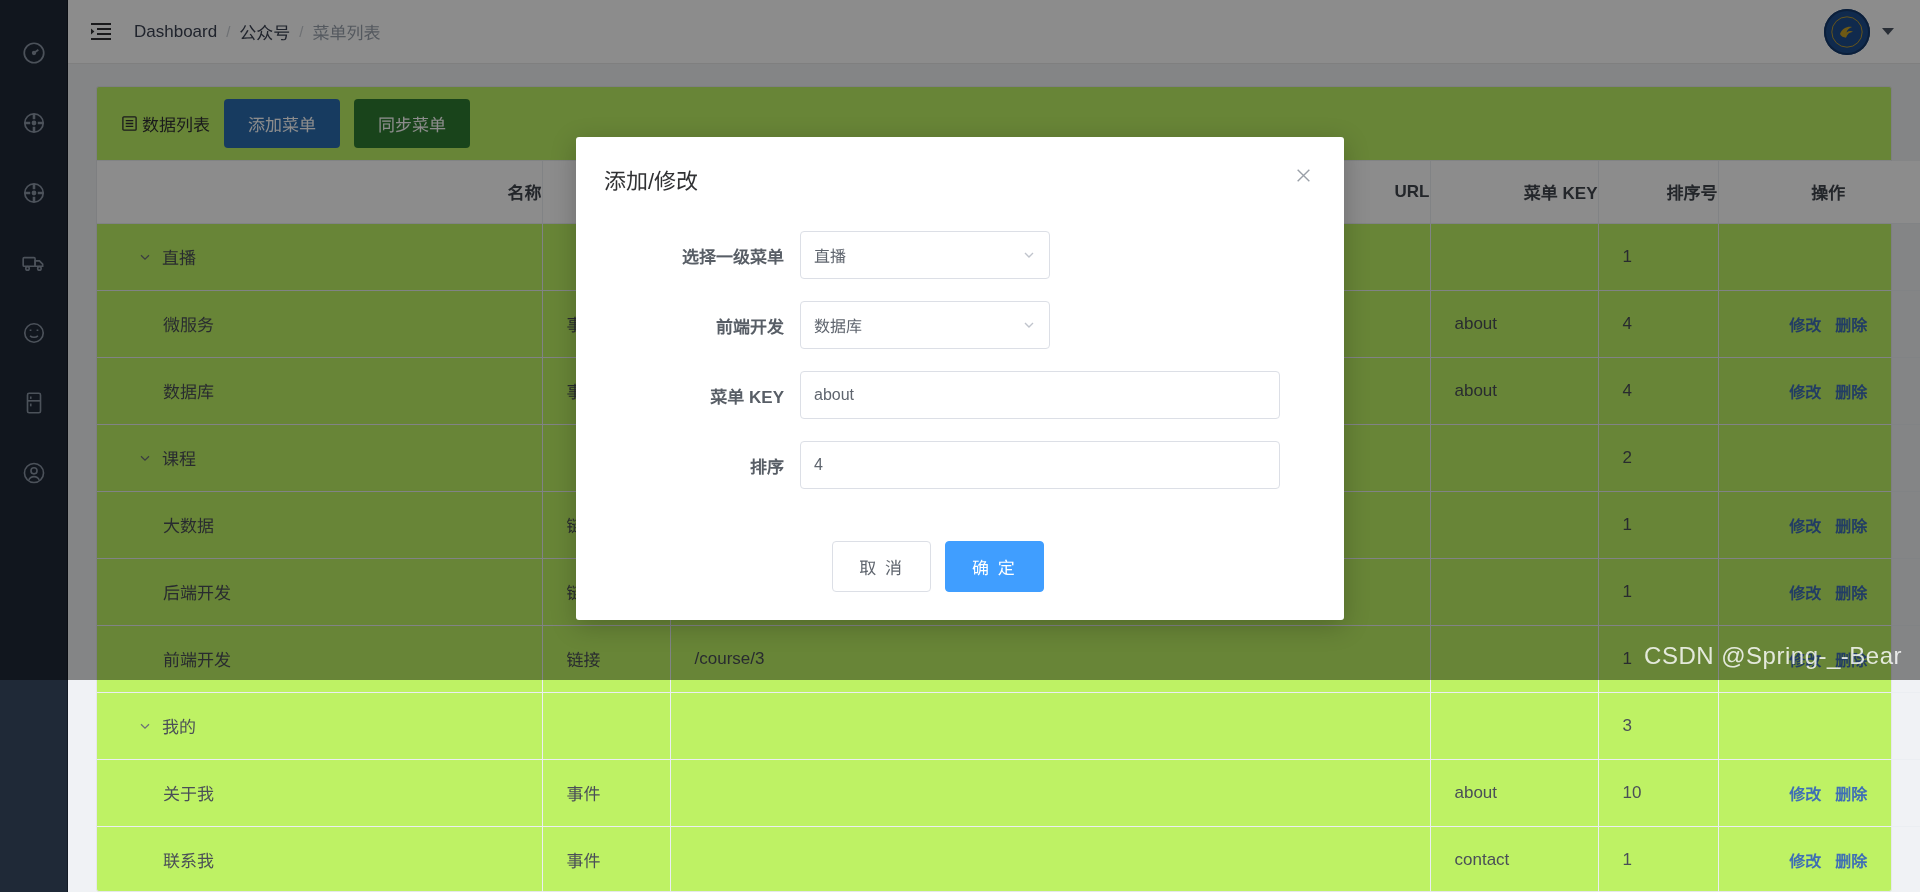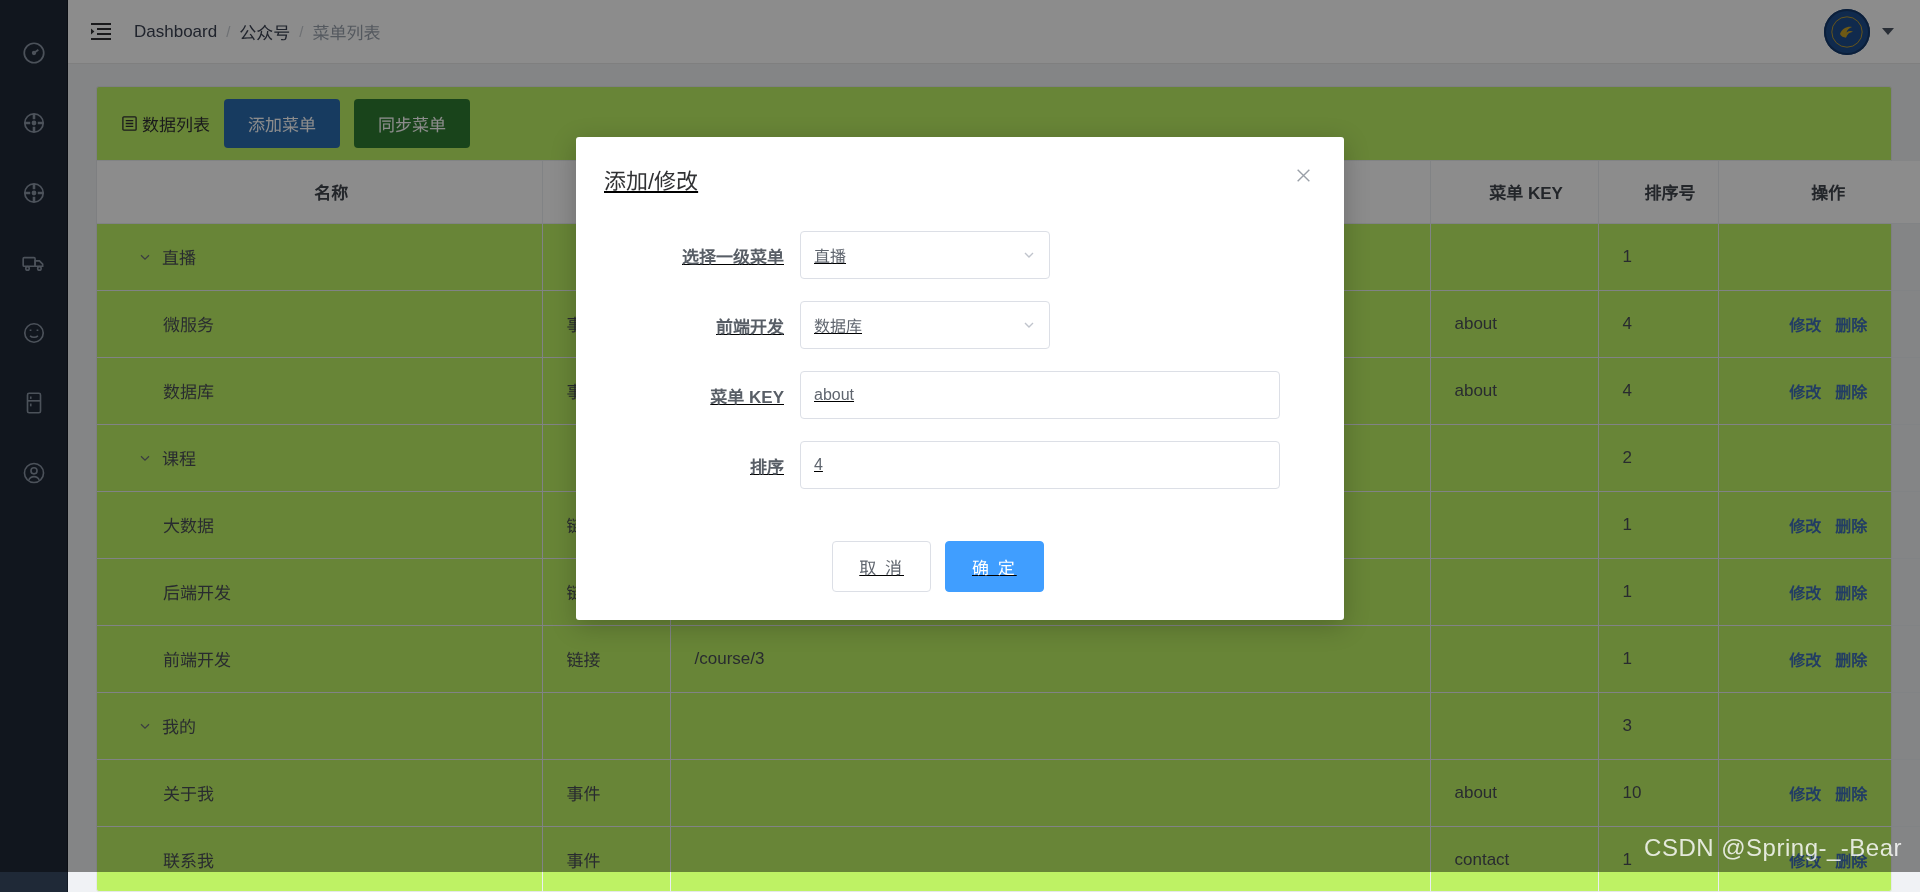--- a/index.html
+++ b/index.html
@@ -3,21 +3,21 @@
 <meta charset="utf-8">
 <title>菜单列表</title>
 <style>
   * { box-sizing: border-box; margin: 0; padding: 0; }
   html, body {
     width: 1920px; height: 892px;
     overflow: hidden;
     font-family: "Liberation Sans", "DejaVu Sans", sans-serif;
     background: #f0f2f5;
   }
-  #root { position: relative; width: 1920px; height: 872px; border-radius: 21px; }
+  #root { position: relative; width: 1920px; height: 680px; border-radius: 21px; }
 
   
   .app-layer {
     position: absolute; inset: 0;
     display: flex;
   }
   .dim-overlay {
     position: absolute; inset: 0;
     background: rgba(0,0,0,0.45);
     z-index: 40;
@@ -128,21 +128,21 @@
     cursor: pointer;
     font-family: inherit;
     white-space: nowrap;
   }
   .btn-primary { background: #2b6cb0; margin-right: 14px; }
   .btn-success { background: #2f7d32; }
 
   
   .tbl { width: 100%; border-collapse: collapse; table-layout: fixed; }
   .tbl th {
-    text-align: center;
+    text-align: right;
     font-size: 17px;
     font-weight: bold;
     color: #40454d;
     padding: 18px 0 18px 24px;
     border-bottom: 1px solid #ebeef2;
     background: #ffffff;
     height: 62px;
   }
   .tbl td {
     font-size: 17px;
@@ -177,21 +177,20 @@
   
   .modal {
     position: absolute;
     left: 576px; top: 137px;
     width: 768px;
     background: #ffffff;
     border-radius: 3px;
     z-index: 60;
     box-shadow: 0 6px 26px rgba(0,0,0,0.22);
     padding: 0 0 0 0;
-    text-decoration: underline;
   }
   .modal-header {
     padding: 26px 28px 6px 28px;
     display: flex; align-items: flex-start;
   }
   .modal-title { font-size: 22px; color: #303133; }
   .modal-close {
     margin-left: auto;
     cursor: pointer;
     color: #9aa0a8;

